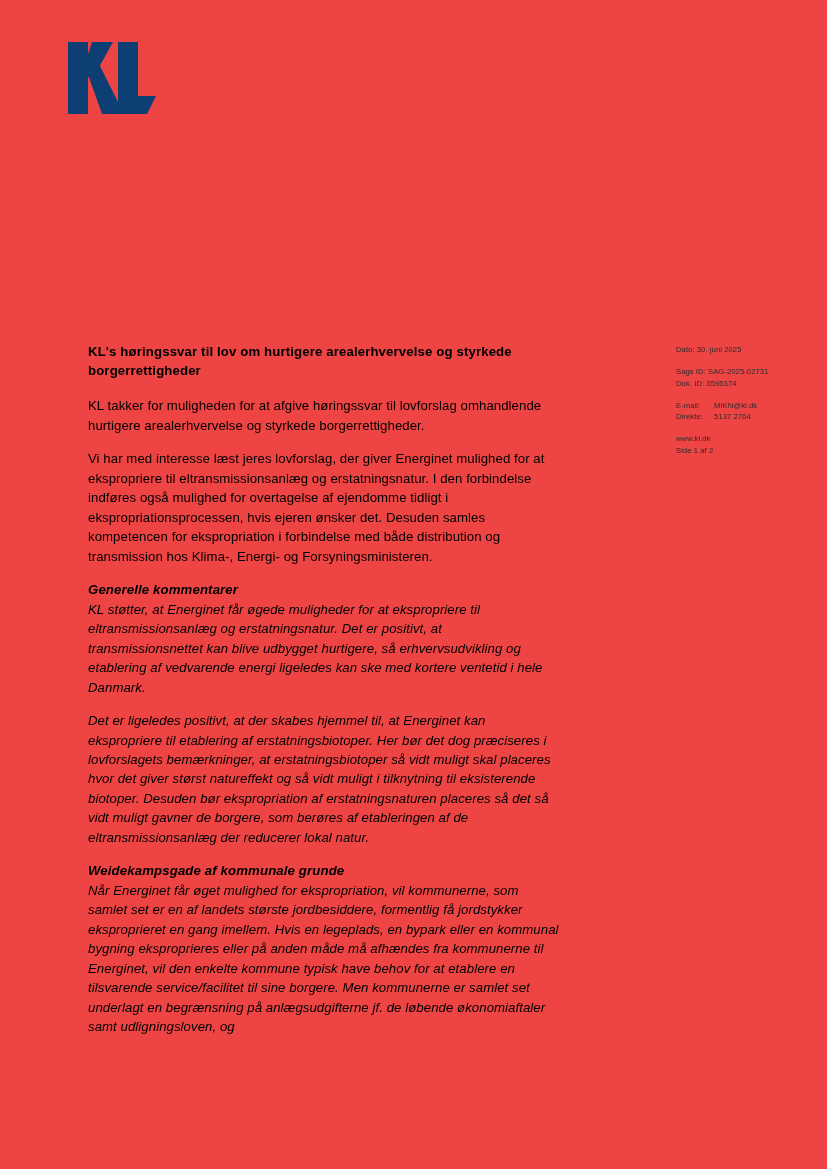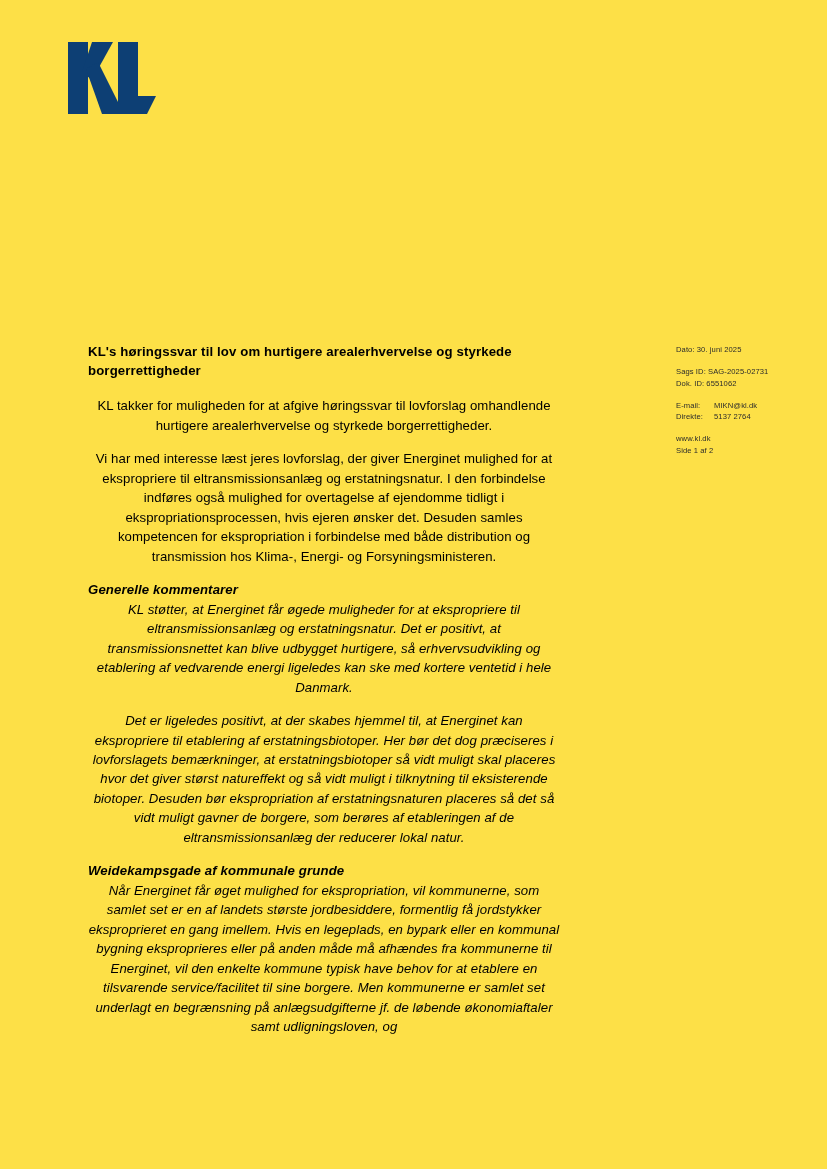--- a/index.html
+++ b/index.html
@@ -11,21 +11,21 @@
   body {
     font-family: "Liberation Sans", sans-serif;
     color: #000000;
     -webkit-font-smoothing: antialiased;
   }
 
   .page {
     position: relative;
     width: 827px;
     height: 1169px;
-    background: #fde047;
+    background: #ef4444;
     overflow: hidden;
     box-sizing: border-box;
   }
 
   
   .logo-area {
     position: absolute;
     left: 68px;
     top: 42px;
     width: 180px;
@@ -49,21 +49,20 @@
     line-height: 1.42;
     margin: 0 0 16px 0;
     letter-spacing: 0.01em;
   }
 
   .para {
     font-size: 13.2px;
     line-height: 1.475;
     margin: 0 0 14px 0;
     letter-spacing: 0.005em;
-    text-align: center;
   }
   .para:last-child { margin-bottom: 0; }
 
   .section-head {
     font-size: 13.2px;
     font-weight: bold;
     line-height: 1.475;
     margin: 0;
     letter-spacing: 0.01em;
   }
@@ -146,21 +145,21 @@
   </div>
 
   <div class="meta-column">
 
     <div class="meta-group">
       <div class="meta-line">Dato: 30. juni 2025</div>
     </div>
 
     <div class="meta-group">
       <div class="meta-line">Sags ID: SAG-2025-02731</div>
-      <div class="meta-line">Dok. ID: 6551062</div>
+      <div class="meta-line">Dok. ID: 3595374</div>
     </div>
 
     <div class="meta-group">
       <div class="meta-line kv">
         <span class="meta-label">E-mail:</span><span>MIKN@kl.dk</span>
       </div>
       <div class="meta-line kv">
         <span class="meta-label">Direkte:</span><span>5137 2764</span>
       </div>
     </div>

